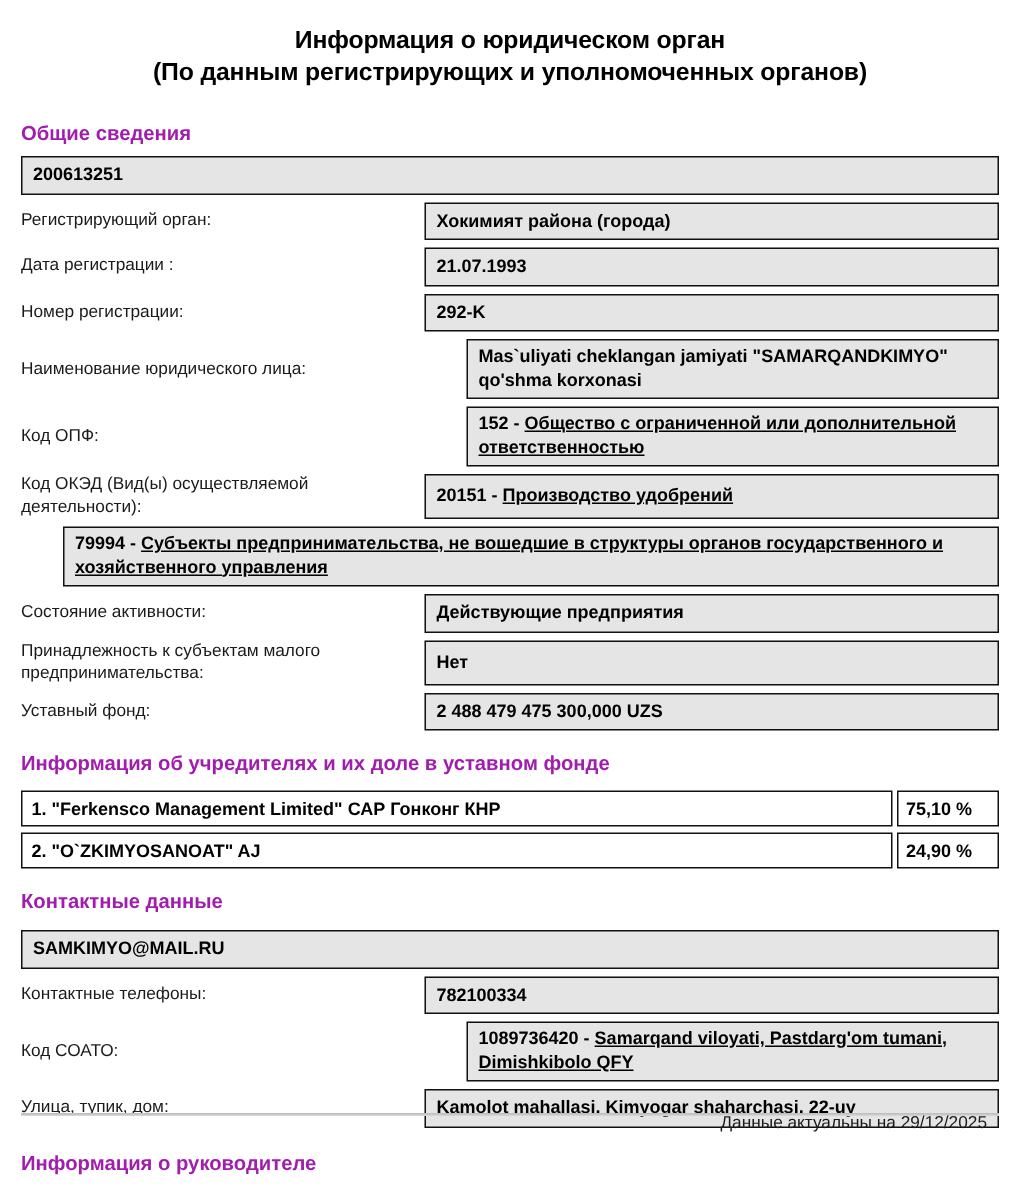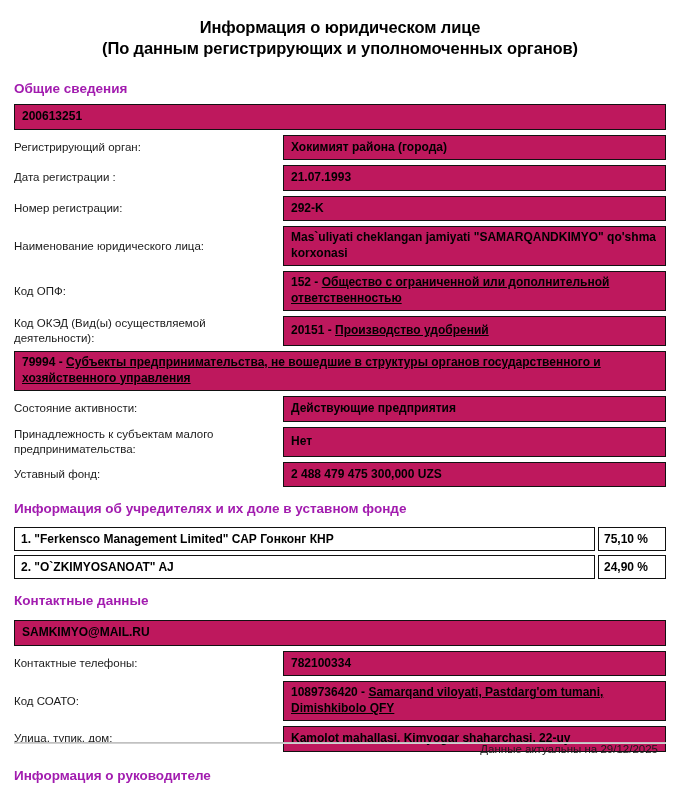--- a/index.html
+++ b/index.html
@@ -55,31 +55,31 @@
     line-height: 15px;
     color: #1a1a1a;
     display: flex;
     align-items: center;
     padding-right: 6px;
   }
   .row .label span { display: block; }
   .row .value {
     flex: 1 1 auto;
     border: 1.6px solid #111;
-    background: #be185d;
+    background: #e5e5e5;
     font-weight: bold;
     font-size: 12px;
     line-height: 15.5px;
     color: #000;
     padding: 4px 6px 4px 7px;
     min-height: 22px;
     display: flex;
     align-items: center;
   }
-  .row .value.two-line { align-items: center; padding-top: 3px; }
+  .row .value.two-line { align-items: center; padding-top: 3px; margin-left: 28px; }
   .row .value .inner { display: block; width: 100%; }
 
   a.codelink {
     color: #000;
     text-decoration: underline;
     text-underline-offset: 1px;
   }
 
   
   .founders { width: 652px; }
@@ -128,21 +128,21 @@
     font-size: 11.5px;
     color: #1a1a1a;
   }
 </style>
 </head>
 <body>
 
 <div class="page">
 
   <h1 class="doc-title">
-    <span>Информация о юридическом лице</span>
+    <span>Информация о юридическом орган</span>
     <span class="line2">(По данным регистрирующих и уполномоченных органов)</span>
   </h1>
 
   <h2 class="section-head sec-general">Общие сведения</h2>
 
   <div class="rows">
 
     <div class="row">
       <div class="value">
           <span class="inner">200613251</span>

